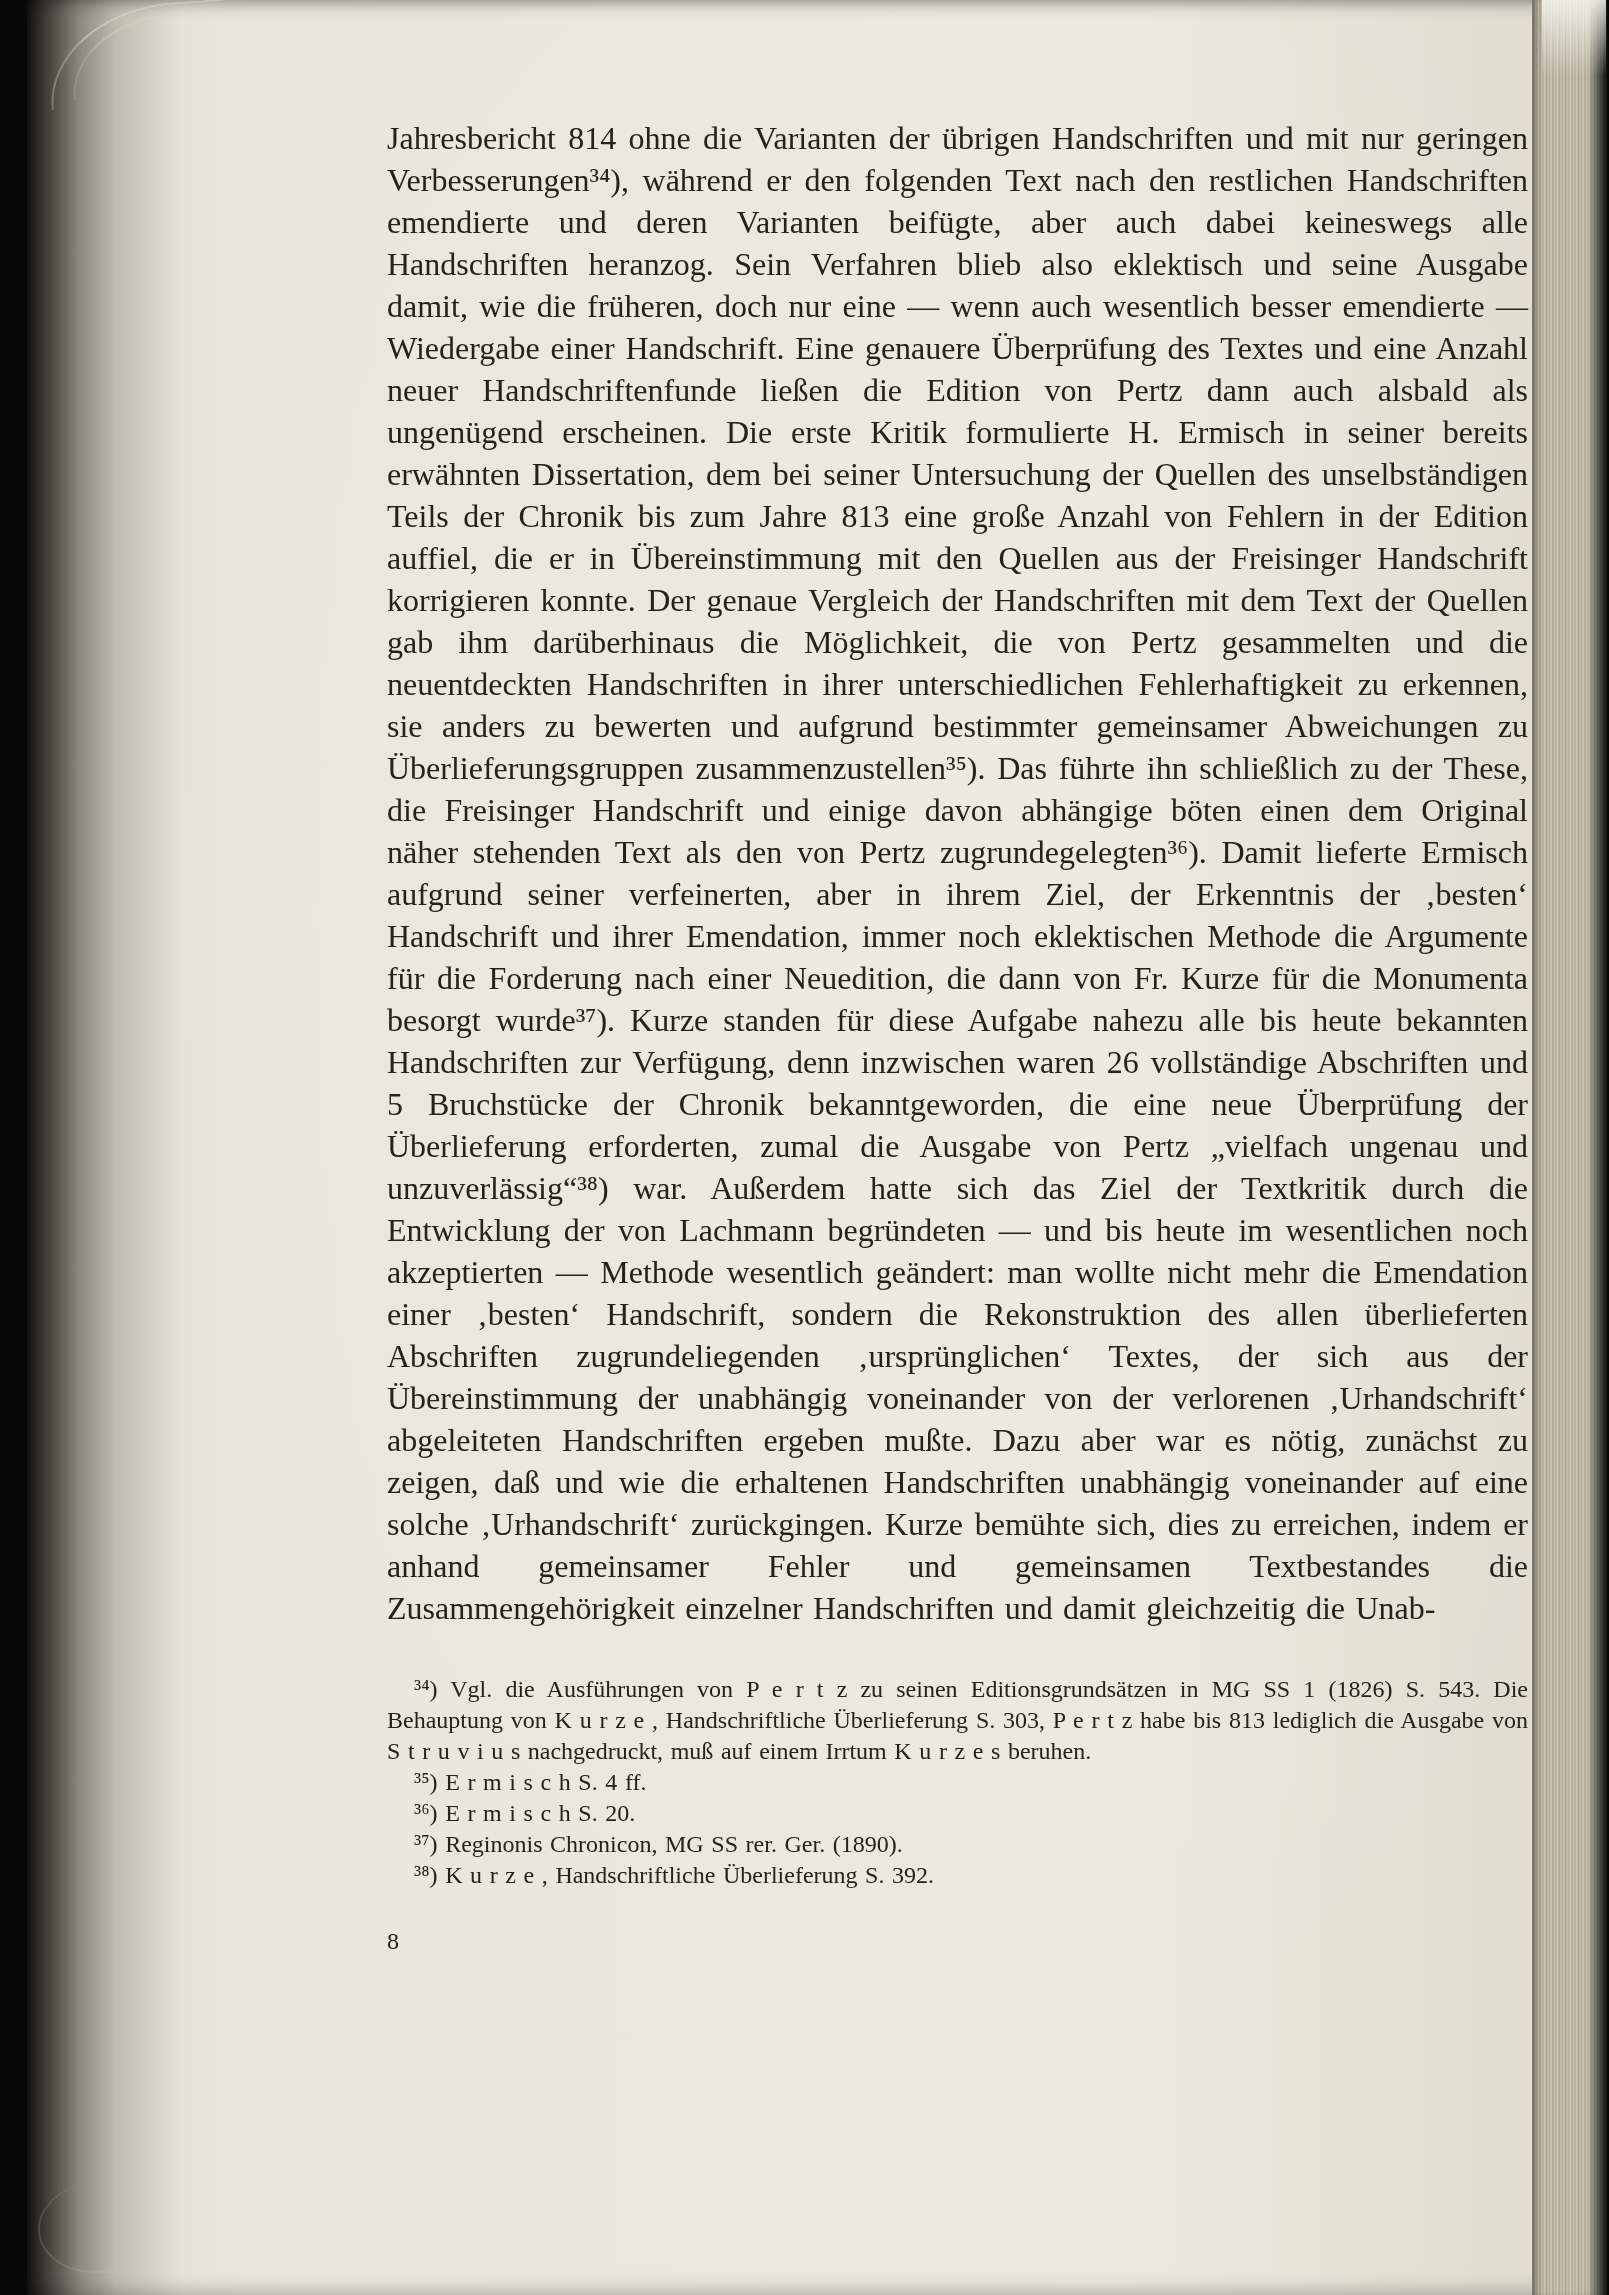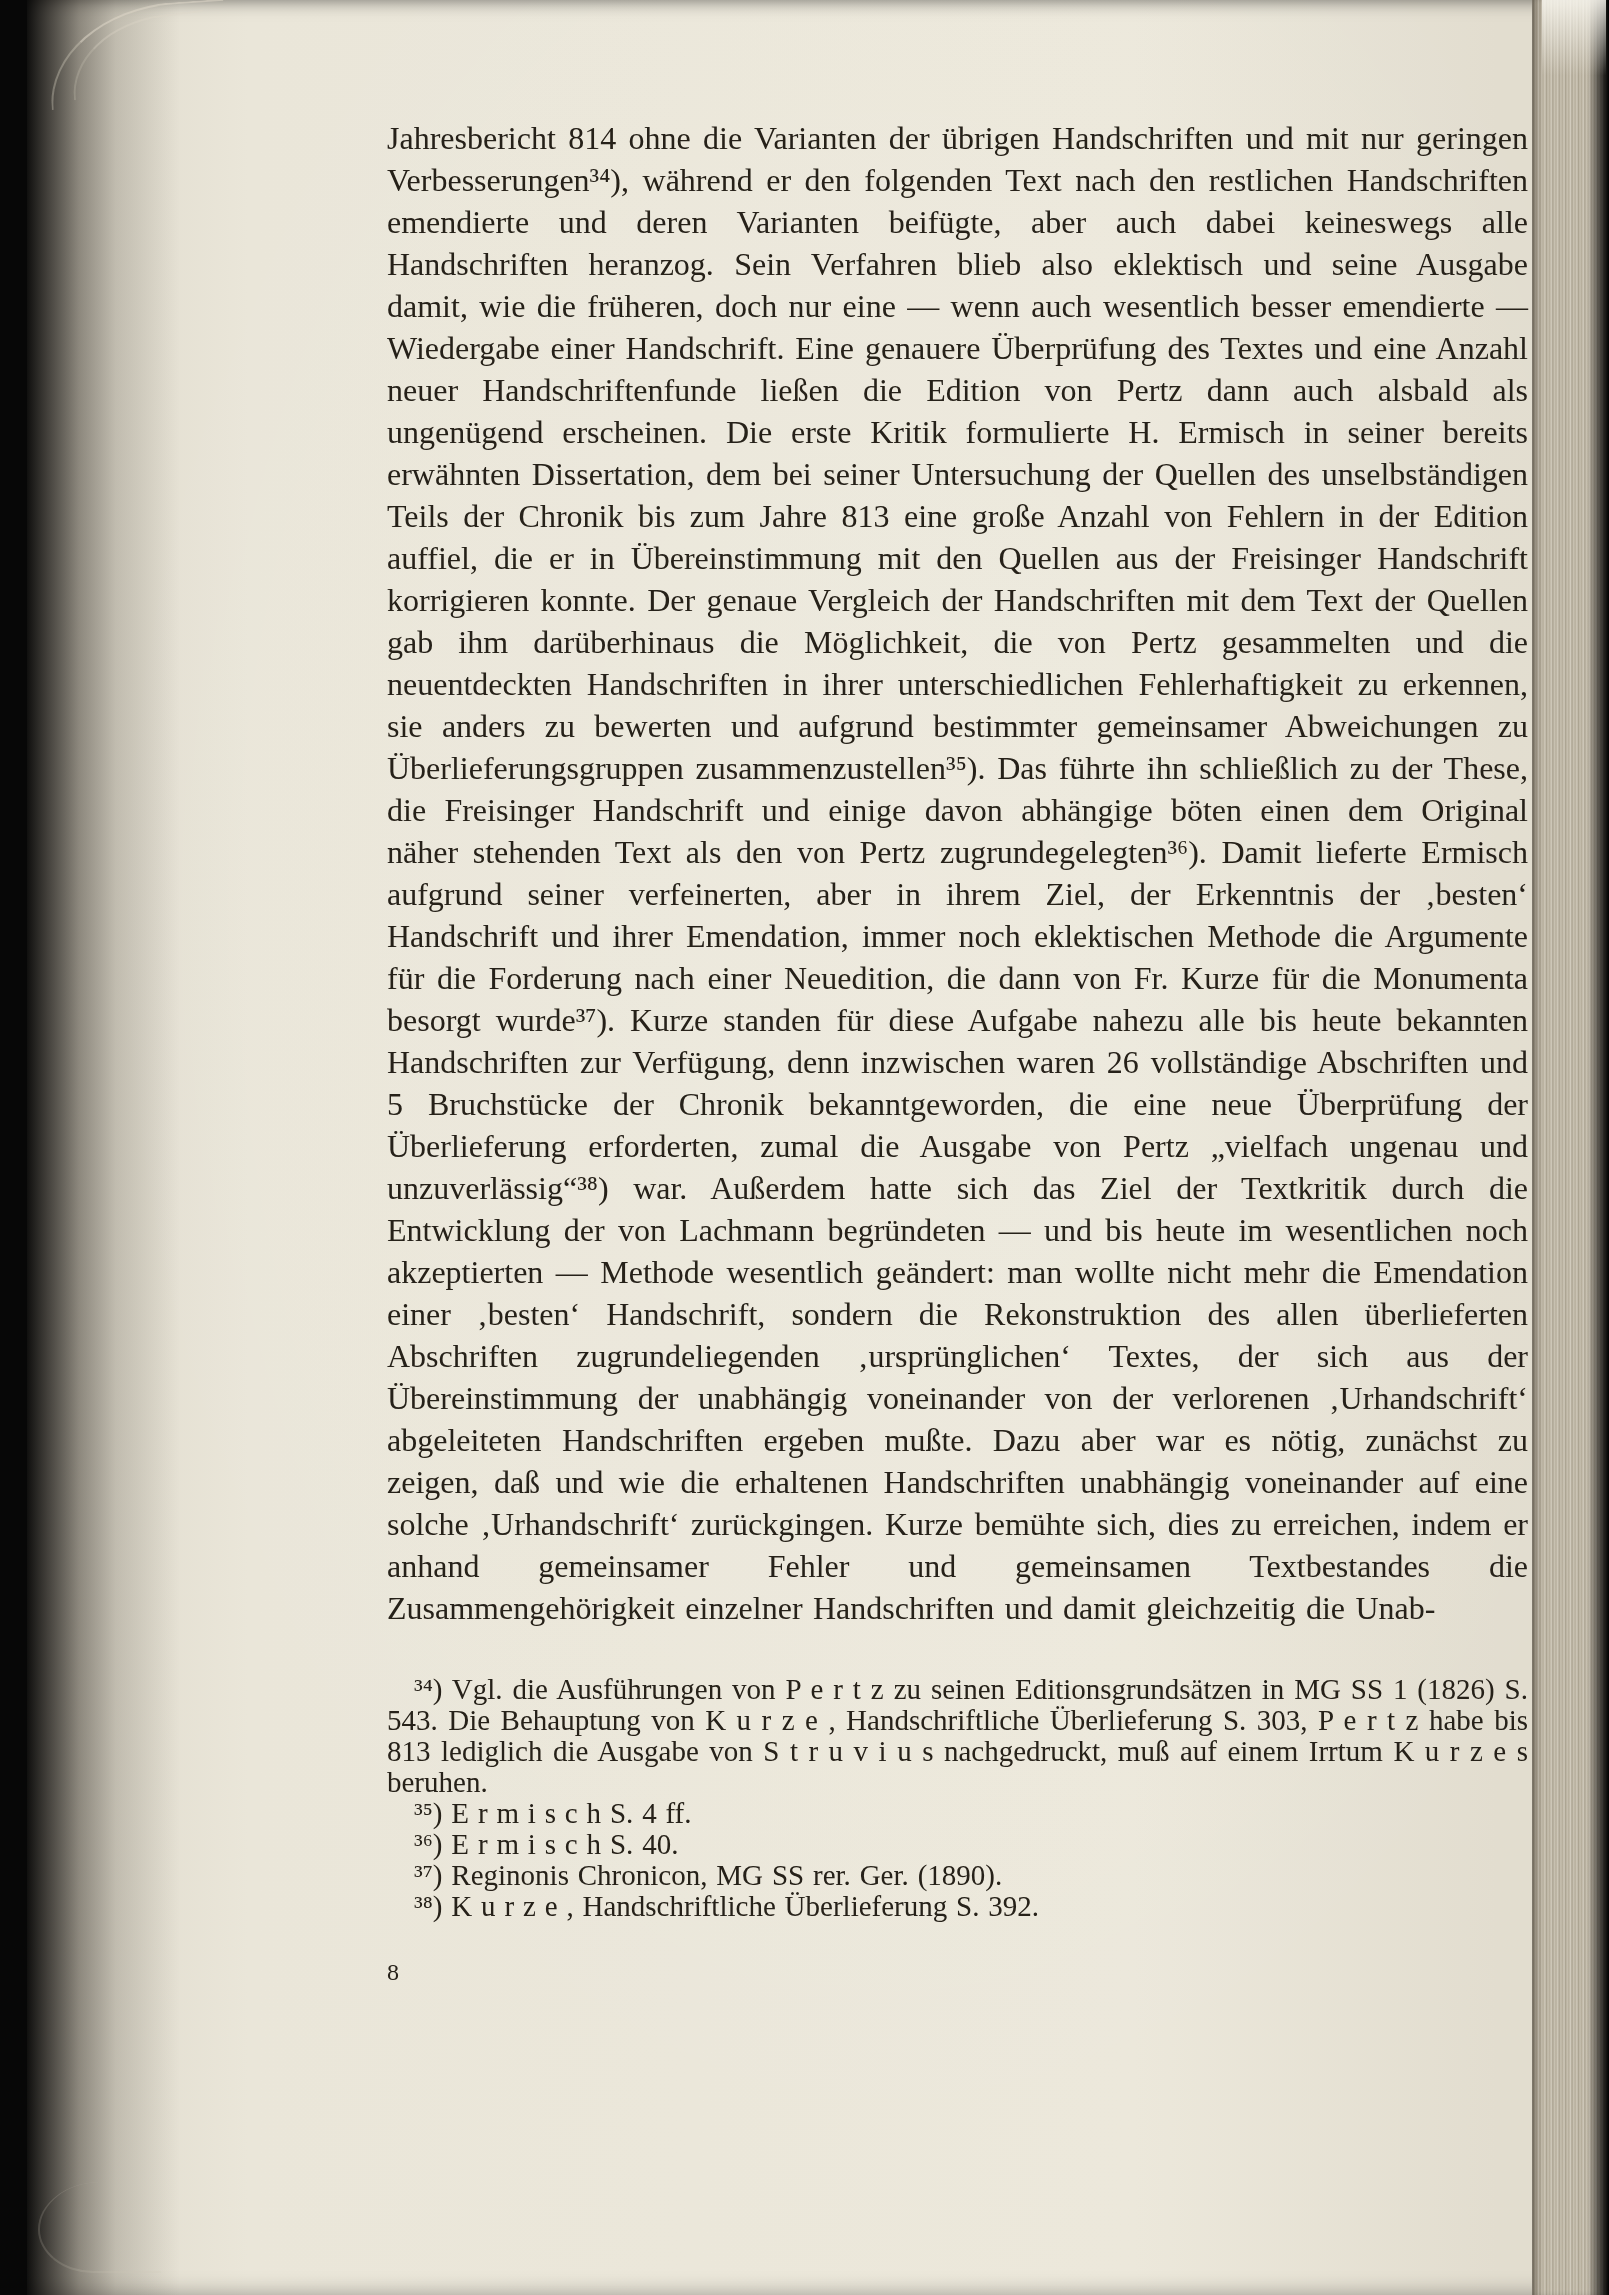--- a/index.html
+++ b/index.html
@@ -104,21 +104,21 @@
     text-align: justify;
     word-spacing: 2.4px;
     color: #262119;
   }
   .footnotes {
     margin-top: 45px;
   }
   .footnote {
     margin: 0;
     font-family: "Liberation Serif", "DejaVu Serif", serif;
-    font-size: 29px;
+    font-size: 24px;
     line-height: 31px;
     text-align: justify;
     text-indent: 27px;
     word-spacing: 1.6px;
     color: #262119;
   }
   .page-number {
     margin-top: 37px;
     font-size: 24px;
     color: #262119;
@@ -129,21 +129,21 @@
 
 <div class="scan">
   <div class="page">
 
     <div class="text-block">
       <p class="body-text" lang="de">Jahresbericht 814 ohne die Varianten der übrigen Handschriften und mit nur geringen Verbesserungen³⁴), während er den folgenden Text nach den restlichen Handschriften emendierte und deren Varianten beifügte, aber auch dabei keineswegs alle Handschriften heranzog. Sein Verfahren blieb also eklektisch und seine Ausgabe damit, wie die früheren, doch nur eine — wenn auch wesentlich besser emendierte — Wiedergabe einer Handschrift. Eine genauere Überprüfung des Textes und eine Anzahl neuer Handschriftenfunde ließen die Edition von Pertz dann auch alsbald als ungenügend erscheinen. Die erste Kritik formulierte H. Ermisch in seiner bereits erwähnten Dissertation, dem bei seiner Untersuchung der Quellen des unselbständigen Teils der Chronik bis zum Jahre 813 eine große Anzahl von Fehlern in der Edition auffiel, die er in Übereinstimmung mit den Quellen aus der Freisinger Handschrift korrigieren konnte. Der genaue Vergleich der Handschriften mit dem Text der Quellen gab ihm darüberhinaus die Möglichkeit, die von Pertz gesammelten und die neuentdeckten Handschriften in ihrer unterschiedlichen Fehlerhaftigkeit zu erkennen, sie anders zu bewerten und aufgrund bestimmter gemeinsamer Abweichungen zu Überlieferungsgruppen zusammenzustellen³⁵). Das führte ihn schließlich zu der These, die Freisinger Handschrift und einige davon abhängige böten einen dem Original näher stehenden Text als den von Pertz zugrundegelegten³⁶). Damit lieferte Ermisch aufgrund seiner verfeinerten, aber in ihrem Ziel, der Erkenntnis der ‚besten‘ Handschrift und ihrer Emendation, immer noch eklektischen Methode die Argumente für die Forderung nach einer Neuedition, die dann von Fr. Kurze für die Monumenta besorgt wurde³⁷). Kurze standen für diese Aufgabe nahezu alle bis heute bekannten Handschriften zur Verfügung, denn inzwischen waren 26 vollständige Abschriften und 5 Bruchstücke der Chronik bekanntgeworden, die eine neue Überprüfung der Überlieferung erforderten, zumal die Ausgabe von Pertz „vielfach ungenau und unzuverlässig“³⁸) war. Außerdem hatte sich das Ziel der Textkritik durch die Entwicklung der von Lachmann begründeten — und bis heute im wesentlichen noch akzeptierten — Methode wesentlich geändert: man wollte nicht mehr die Emendation einer ‚besten‘ Handschrift, sondern die Rekonstruktion des allen überlieferten Abschriften zugrundeliegenden ‚ursprünglichen‘ Textes, der sich aus der Übereinstimmung der unabhängig voneinander von der verlorenen ‚Urhandschrift‘ abgeleiteten Handschriften ergeben mußte. Dazu aber war es nötig, zunächst zu zeigen, daß und wie die erhaltenen Handschriften unabhängig voneinander auf eine solche ‚Urhandschrift‘ zurückgingen. Kurze bemühte sich, dies zu erreichen, indem er anhand gemeinsamer Fehler und gemeinsamen Textbestandes die Zusammengehörigkeit einzelner Handschriften und damit gleichzeitig die Unab-</p>
 
       <div class="footnotes">
         <p class="footnote" lang="de">³⁴) Vgl. die Ausführungen von P e r t z zu seinen Editionsgrundsätzen in MG SS 1 (1826) S. 543. Die Behauptung von K u r z e , Handschriftliche Überlieferung S. 303, P e r t z habe bis 813 lediglich die Ausgabe von S t r u v i u s nachgedruckt, muß auf einem Irrtum K u r z e s beruhen.</p>
         <p class="footnote" lang="de">³⁵) E r m i s c h  S. 4 ff.</p>
-        <p class="footnote" lang="de">³⁶) E r m i s c h  S. 40.</p>
+        <p class="footnote" lang="de">³⁶) E r m i s c h  S. 20.</p>
         <p class="footnote" lang="de">³⁷) Reginonis Chronicon, MG SS rer. Ger. (1890).</p>
         <p class="footnote" lang="de">³⁸) K u r z e , Handschriftliche Überlieferung S. 392.</p>
       </div>
 
       <div class="page-number">8</div>
     </div>
 
     <div class="gutter-shadow"></div>
     <div class="corner-curve c1"></div>
     <div class="corner-curve c2"></div>

